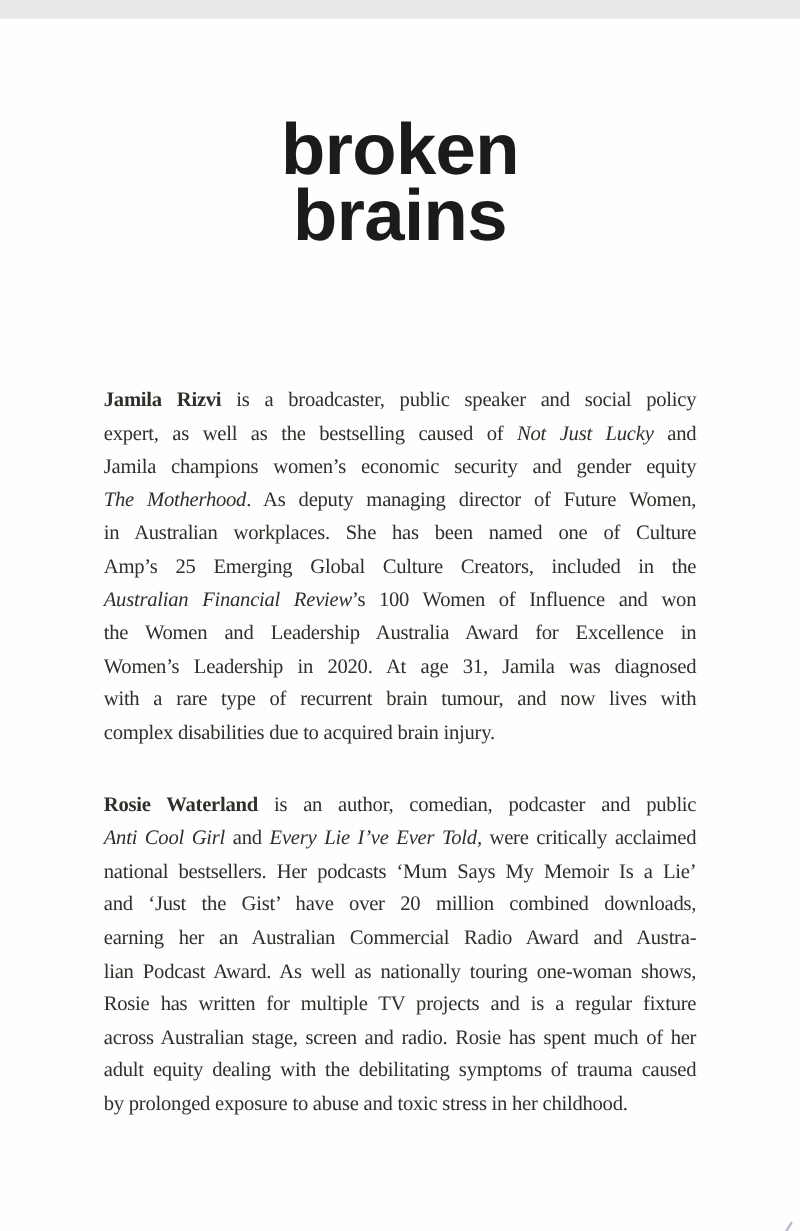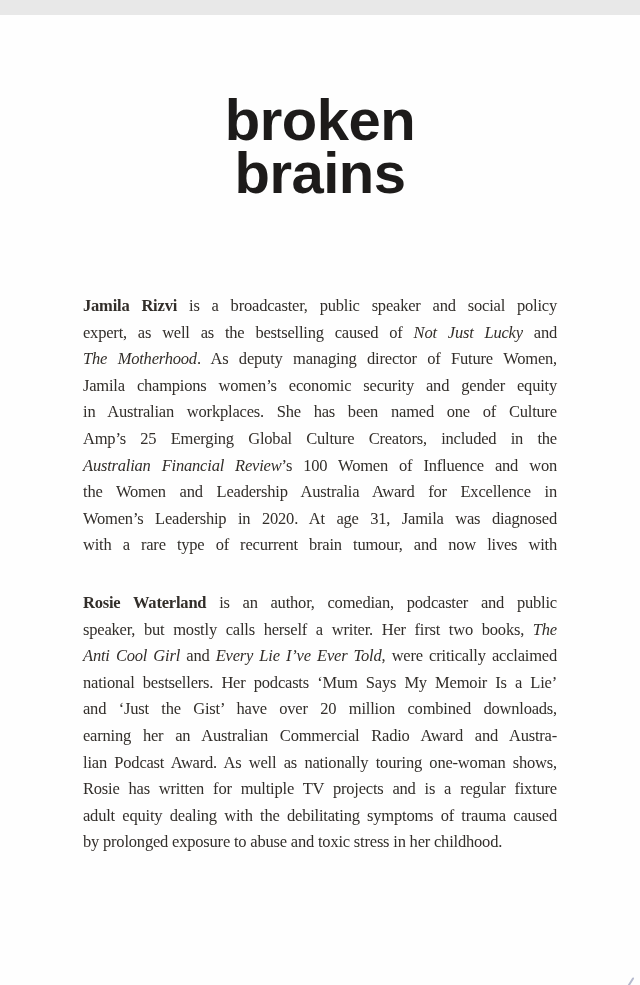--- a/index.html
+++ b/index.html
@@ -26,21 +26,21 @@
     text-align: center;
     font-family: "Liberation Sans", "DejaVu Sans", sans-serif;
     font-weight: 700;
     font-size: 58px;
     line-height: 53px;
     letter-spacing: -0.5px;
     color: var(--title);
   }
   .bios {
     position: absolute;
-    top: 278px;
+    top: 292px;
     left: 83px;
     width: 474px;
     font-family: "Liberation Serif", "DejaVu Serif", serif;
     font-size: 16.5px;
     line-height: 26.6px;
     letter-spacing: -0.2px;
     color: var(--text);
   }
   .bio { display: block; }
   .bio + .bio { margin-top: 31px; }
@@ -73,38 +73,39 @@
 
   <header class="title">
     <div class="title-line">broken</div>
     <div class="title-line">brains</div>
   </header>
 
   <main class="bios">
     <div class="bio">
         <div class="line"><span class="b">Jamila Rizvi</span><span> is a broadcaster, public speaker and social policy</span></div>
         <div class="line"><span>expert, as well as the bestselling caused of </span><span class="i">Not Just Lucky</span><span> and</span></div>
+        <div class="line"><span>Jamila champions women’s economic security and gender equity</span></div>
         <div class="line"><span class="i">The Motherhood</span><span>. As deputy managing director of Future Women,</span></div>
-        <div class="line"><span>Jamila champions women’s economic security and gender equity</span></div>
         <div class="line"><span>in Australian workplaces. She has been named one of Culture</span></div>
         <div class="line"><span>Amp’s 25 Emerging Global Culture Creators, included in the</span></div>
         <div class="line"><span class="i">Australian Financial Review</span><span>’s 100 Women of Influence and won</span></div>
         <div class="line"><span>the Women and Leadership Australia Award for Excellence in</span></div>
         <div class="line"><span>Women’s Leadership in 2020. At age 31, Jamila was diagnosed</span></div>
         <div class="line"><span>with a rare type of recurrent brain tumour, and now lives with</span></div>
+        <div class="line last"><span>complex disabilities due to acquired brain injury.</span></div>
       </div>
     <div class="bio">
         <div class="line"><span class="b">Rosie Waterland</span><span> is an author, comedian, podcaster and public</span></div>
-        <div class="line"><span>speaker, but mostly calls herself a writer. Her first two books, </span><span class="i">The</span></div>
         <div class="line"><span class="i">Anti Cool Girl</span><span> and </span><span class="i">Every Lie I’ve Ever Told</span><span>, were critically acclaimed</span></div>
         <div class="line"><span>national bestsellers. Her podcasts ‘Mum Says My Memoir Is a Lie’</span></div>
         <div class="line"><span>and ‘Just the Gist’ have over 20 million combined downloads,</span></div>
         <div class="line"><span>earning her an Australian Commercial Radio Award and Austra-</span></div>
         <div class="line"><span>lian Podcast Award. As well as nationally touring one-woman shows,</span></div>
         <div class="line"><span>Rosie has written for multiple TV projects and is a regular fixture</span></div>
+        <div class="line"><span>across Australian stage, screen and radio. Rosie has spent much of her</span></div>
         <div class="line"><span>adult equity dealing with the debilitating symptoms of trauma caused</span></div>
         <div class="line last"><span>by prolonged exposure to abuse and toxic stress in her childhood.</span></div>
       </div>
   </main>
 
   <div class="scan-artifact"></div>
 
 </div>
 
 </body></html>

